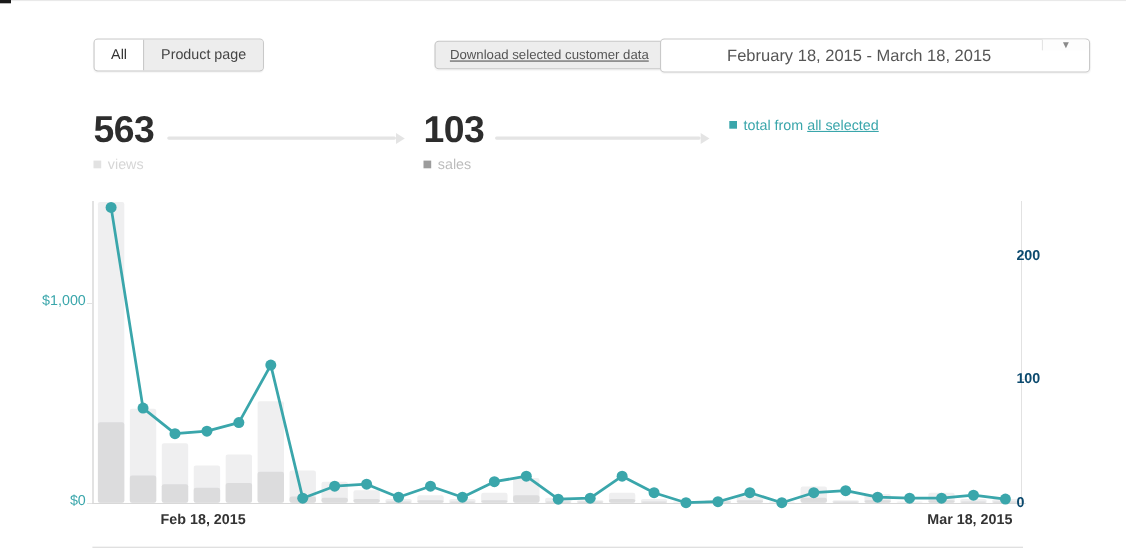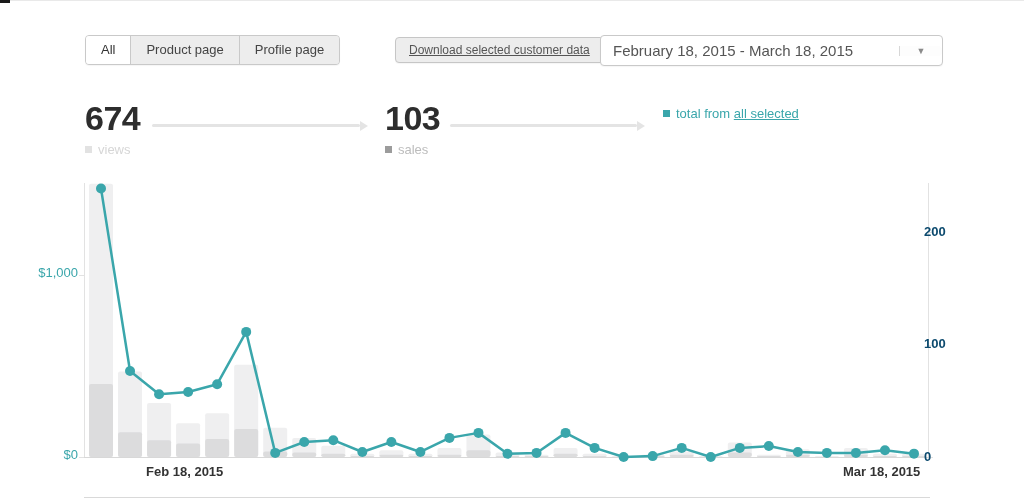--- a/index.html
+++ b/index.html
@@ -17,22 +17,22 @@
         box-shadow:0 1px 1px rgba(0,0,0,0.04);}
   .tab{padding:0 15px;line-height:28px;font-size:13px;color:#444;background:#ededed;cursor:pointer;white-space:nowrap;}
   .tab + .tab{border-left:1px solid #c9c9c9;}
   .tab.active{background:#fff;color:#333;}
 
   .download-btn{position:absolute;left:395px;top:37px;height:26px;padding:0 13px;
         background:#ededed;border:1px solid #c6c6c6;border-radius:4px;
         font-size:12px;color:#555;line-height:24px;box-shadow:0 1px 1px rgba(0,0,0,0.04);cursor:pointer;text-decoration:underline;}
 
   .daterange{position:absolute;left:600px;top:35px;width:341px;height:29px;background:#fff;
-        border:1px solid #c9c9c9;border-radius:4px;display:flex;align-items:center;
-        box-shadow:0 1px 1px rgba(0,0,0,0.04);cursor:pointer;}
+        border:1px solid #c9c9c9;border-radius:4px;display:flex;align-items:flex-start;
+        box-shadow:0 1px 1px rgba(0,0,0,0.04);cursor:pointer;padding-left:48px;}
   .daterange-value{flex:1;padding-left:12px;line-height:29px;font-size:15px;color:#555;
         white-space:nowrap;overflow:hidden;}
   .caret-box{width:42px;border-left:1px solid #d7d7d7;display:flex;align-items:center;
         justify-content:center;background:#fdfdfd;border-radius:0 4px 4px 0;}
   .caret{font-size:9px;color:#8a8a8a;}
 
   
   .stat{position:absolute;top:101px;}
   .stat-number{font-size:34px;font-weight:bold;color:#2d2d2d;line-height:1.05;letter-spacing:-0.5px;}
   .stat-label{margin-top:5px;font-size:13px;display:flex;align-items:center;white-space:nowrap;}
@@ -77,34 +77,33 @@
 </style>
 </head>
 <body>
 
 <div class="top-line"></div>
 <div class="top-corner"></div>
 
 <div class="tabs">
   <div class="tab active">All</div>
   <div class="tab">Product page</div>
-  <div class="tab">Profile page</div>
 </div>
 
 <button class="download-btn">Download selected customer data</button>
 
 <div class="daterange">
   <div class="daterange-value">February 18, 2015 - March 18, 2015</div>
   <div class="caret-box">
     <span class="caret">▼</span>
   </div>
 </div>
 
 <div class="stat stat-views">
-  <div class="stat-number">674</div>
+  <div class="stat-number">563</div>
   <div class="stat-label">
       <span class="sq"></span>
       <span class="lbl">views</span>
     </div>
 </div>
 
 <div class="arrow arrow1">
     <div class="shaft"></div>
     <div class="head"></div>
   </div>

